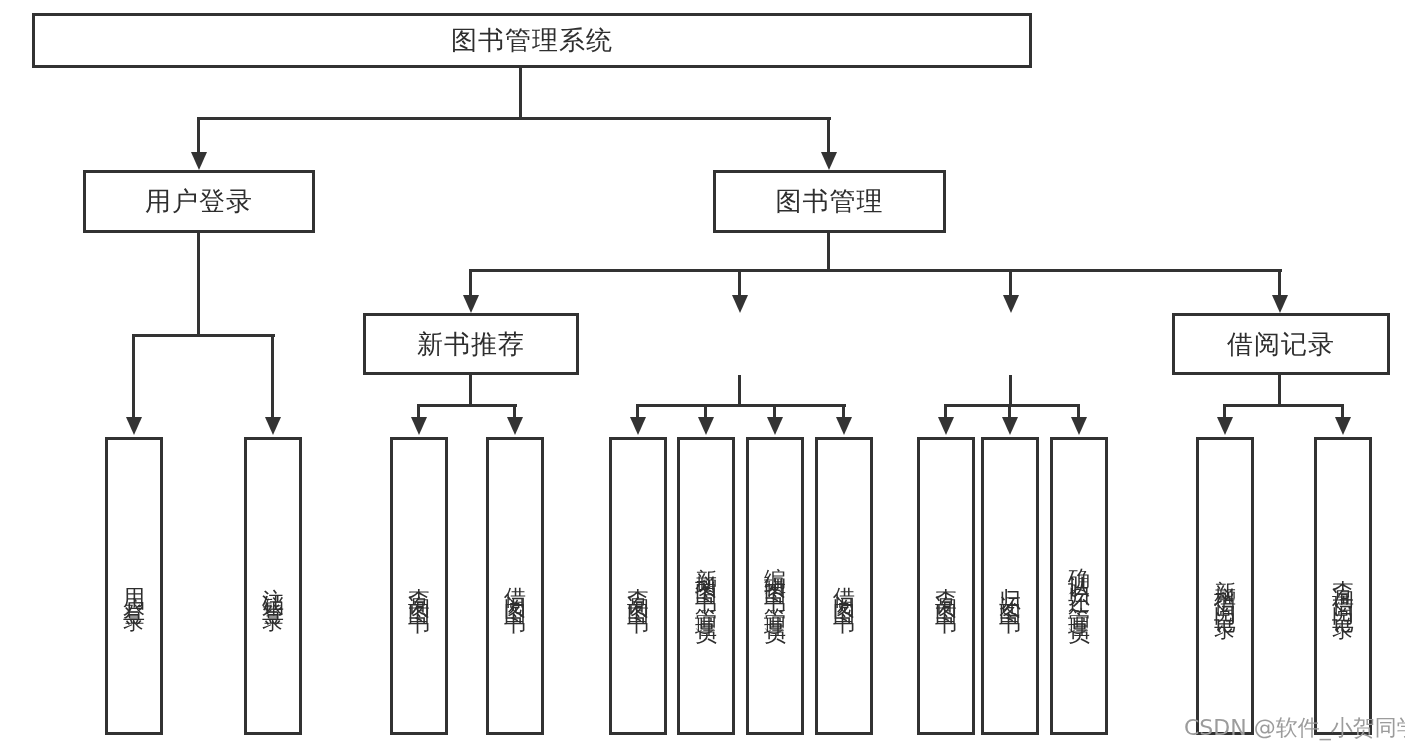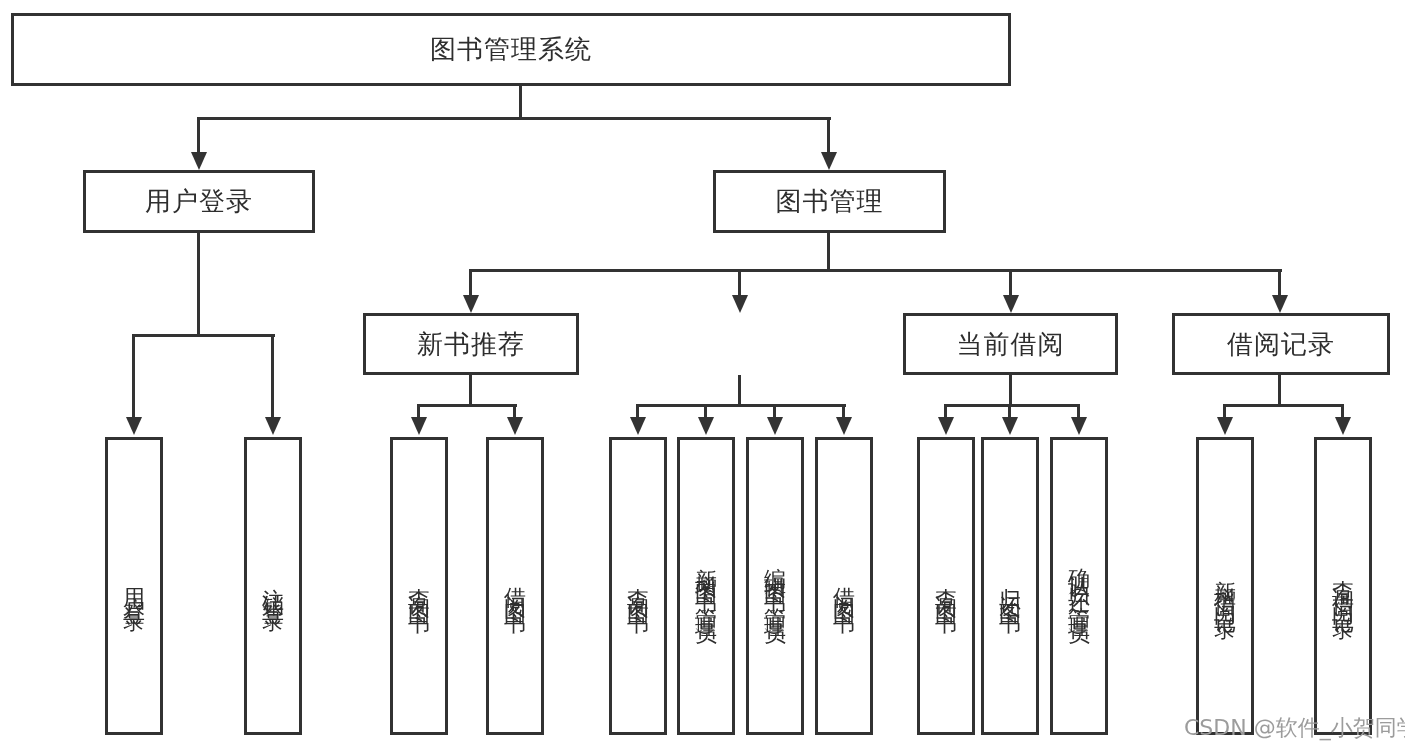--- a/index.html
+++ b/index.html
@@ -86,36 +86,33 @@
   <div class="vl" style="left:1077px;top:404px;height:15px"></div>
   <div class="ah" style="left:1071px;top:417px"></div>
 
   <div class="vl" style="left:1278px;top:375px;height:31px"></div>
   <div class="hl" style="left:1224px;top:404px;width:120px"></div>
   <div class="vl" style="left:1223px;top:404px;height:15px"></div>
   <div class="ah" style="left:1217px;top:417px"></div>
   <div class="vl" style="left:1341px;top:404px;height:15px"></div>
   <div class="ah" style="left:1335px;top:417px"></div>
 
-  <div class="node hlabel" style="left:11px;top:13px;width:1000px;height:73px">
+  <div class="node hlabel" style="left:32px;top:13px;width:1000px;height:55px">
     <span>图书管理系统</span>
   </div>
 
   <div class="node hlabel" style="left:83px;top:170px;width:232px;height:63px">
     <span>用户登录</span>
   </div>
   <div class="node hlabel" style="left:363px;top:313px;width:216px;height:62px">
     <span>新书推荐</span>
   </div>
 
   <div class="node hlabel" style="left:713px;top:170px;width:233px;height:63px">
     <span>图书管理</span>
-  </div>
-  <div class="node hlabel" style="left:903px;top:313px;width:215px;height:62px">
-    <span>当前借阅</span>
   </div>
   <div class="node hlabel" style="left:1172px;top:313px;width:218px;height:62px">
     <span>借阅记录</span>
   </div>
 
   <div class="node leaf" style="left:105px;top:437px;width:58px;height:298px">
     <span class="vtext">用户登录</span>
   </div>
   <div class="node leaf" style="left:244px;top:437px;width:58px;height:298px">
     <span class="vtext">注销登录</span>

